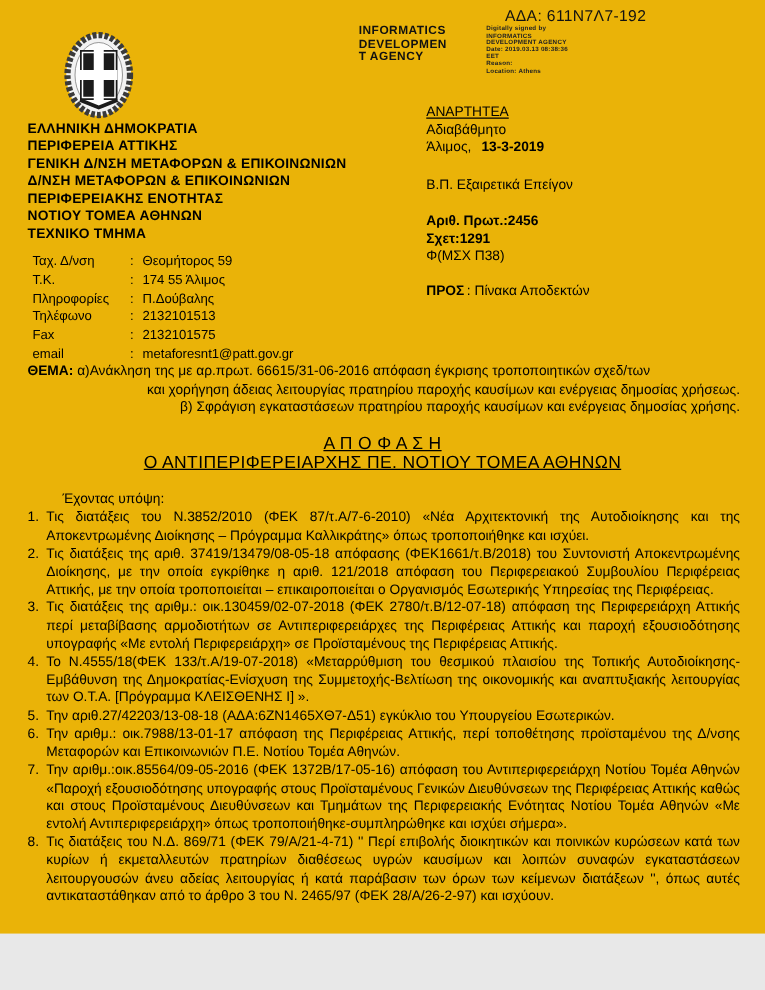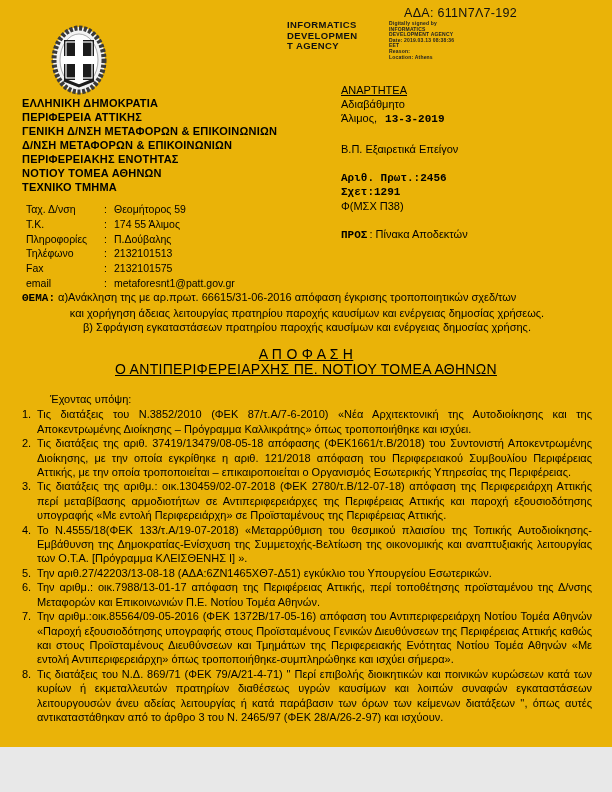--- a/index.html
+++ b/index.html
@@ -38,33 +38,33 @@
   }
   .contact-row{display:flex;}
   .contact-label{width:78px;}
   .contact-colon{width:10px;}
   
   .meta{
     position:absolute;left:341px;top:83px;
     font-size:11px;line-height:14px;
   }
   .u{text-decoration:underline;}
-  .b{font-weight:700;font-family:Liberation Mono, monospace;}
+  .b{font-weight:700;}
   .meta .gap16{height:16px;}
   .meta .gap15{height:15px;}
   .meta .gap14{height:14px;}
   .date-val{margin-left:8px;}
   .to-rest{margin-left:2px;}
   
   .subject{
     position:absolute;left:22px;right:20px;top:290px;
     font-size:11px;line-height:14.6px;
   }
   .subject-line1{text-align:justify;}
-  .subject-line2,.subject-line3{text-align:center;}
+  .subject-line2,.subject-line3{text-align:right;}
   
   .decision{
     position:absolute;left:0;right:0;top:347px;
     text-align:center;font-size:14px;line-height:14.5px;font-weight:400;
     letter-spacing:.3px;
   }
   
   .considerations{
     position:absolute;left:22px;right:20px;top:392px;
     font-size:11px;line-height:14.4px;

